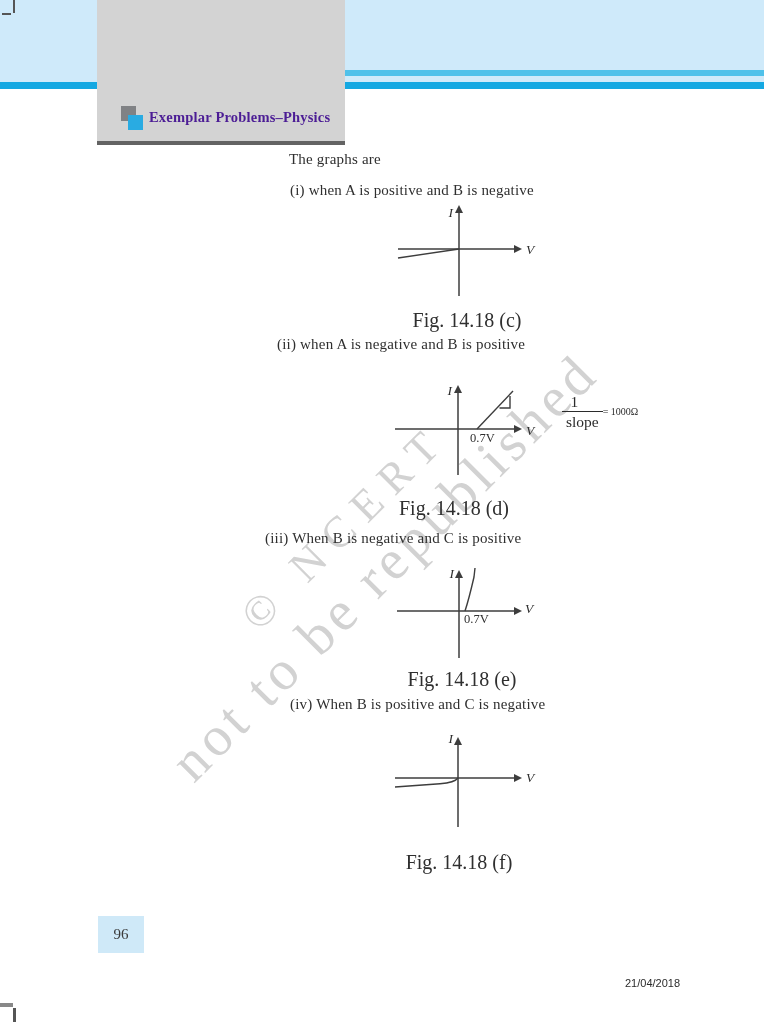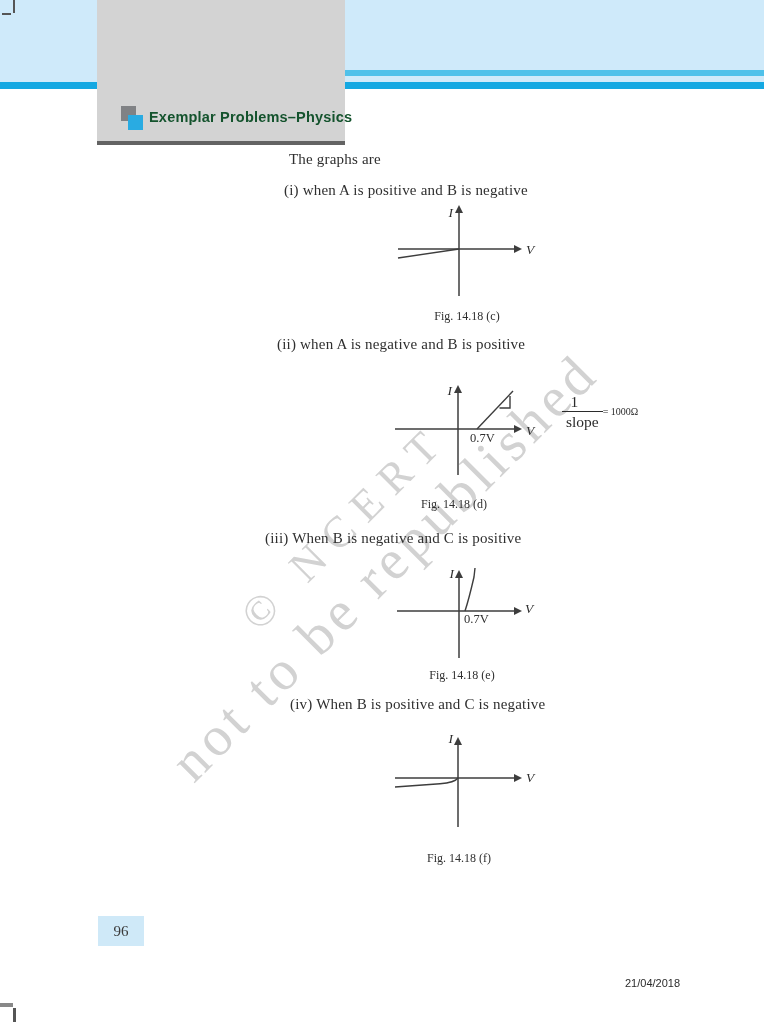--- a/index.html
+++ b/index.html
@@ -18,22 +18,22 @@
 
   
   .header-box{
     left:97px;top:0;width:248px;height:141px;
     background:#d3d3d3;border-bottom:4px solid #636363;
   }
   .logo-gray{left:121px;top:106px;width:15px;height:15px;background:#808285;z-index:2;}
   .logo-cyan{left:128px;top:115px;width:15px;height:15px;background:#29abe2;z-index:3;}
   .header-title{
     left:149px;top:109px;z-index:2;
-    font-family:Liberation Sans, sans-serif;
-    font-weight:bold;font-size:14.5px;color:#14532d;letter-spacing:.2px;
+    font-family:Liberation Serif, serif;
+    font-weight:bold;font-size:14.5px;color:#4c1d95;letter-spacing:.2px;
   }
 
   
   .cm{background:#555;}
   .cm-top-v{left:13px;top:0;width:2px;height:13px;}
   .cm-top-h{left:2px;top:13px;width:9px;height:2px;}
   .cm-bot-h{left:0;top:1003px;width:13px;height:4px;background:#888;}
   .cm-bot-v{left:13px;top:1008px;width:3px;height:14px;}
 
   
@@ -42,26 +42,26 @@
     display:flex;flex-direction:column;align-items:center;justify-content:center;
     transform:rotate(-45deg);
     color:#d2d2d2;z-index:0;pointer-events:none;white-space:nowrap;
   }
   .wm-line1{font-size:44px;letter-spacing:12px;line-height:1.1;}
   .wm-line2{font-size:56px;letter-spacing:5px;line-height:1.15;}
 
   
   .body-text{font-size:15px;color:#2f2f2f;z-index:1;letter-spacing:.2px;}
   .t-intro{left:277px;top:151px;margin-left:12px;}
-  .t-i{left:284px;top:182px;}
+  .t-i{left:290px;top:182px;}
   .t-ii{left:277px;top:336px;}
   .t-iii{left:265px;top:530px;text-align:center;}
   .t-iv{left:290px;top:696px;}
 
-  .caption{font-size:12px;width:160px;text-align:center;z-index:1;color:#2f2f2f;}
+  .caption{font-size:20px;width:160px;text-align:center;z-index:1;color:#2f2f2f;}
   .cap-c{left:387px;top:309px;}
   .cap-d{left:374px;top:497px;}
   .cap-e{left:382px;top:668px;}
   .cap-f{left:379px;top:851px;}
 
   
   .fig{z-index:1;}
   .fig-c{left:380px;top:200px;}
   .fig-d{left:380px;top:380px;}
   .fig-e{left:380px;top:560px;}
@@ -76,21 +76,21 @@
 
   
   .formula{left:546px;top:393px;display:flex;align-items:center;z-index:1;color:#2b2b2b;}
   .frac{display:inline-flex;flex-direction:column;align-items:center;font-size:15.5px;line-height:1.1;}
   .frac .den{border-top:1.5px solid #2b2b2b;padding:1px 4px 0 4px;margin-left:16px;}
   .frac .num{padding:0 4px 1px 4px;}
   .formula .rhs{font-size:10px;}
 
   
   .page-num-box{
-    left:98px;top:916px;width:46px;height:30px;background:#cfe9f8;
+    left:98px;top:916px;width:46px;height:37px;background:#cfe9f8;
     display:flex;align-items:center;justify-content:center;
     font-size:15px;color:#3a3a3a;z-index:1;
   }
   .date{
     left:625px;top:977px;z-index:1;
     font-family:"Liberation Sans","DejaVu Sans",sans-serif;
     font-size:11px;color:#2b2b2b;
   }
 </style>
 </head>

